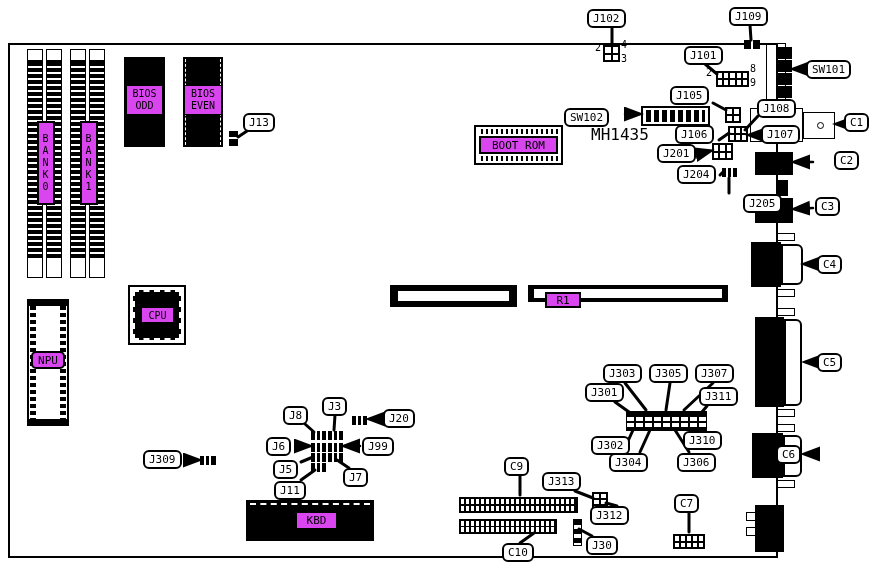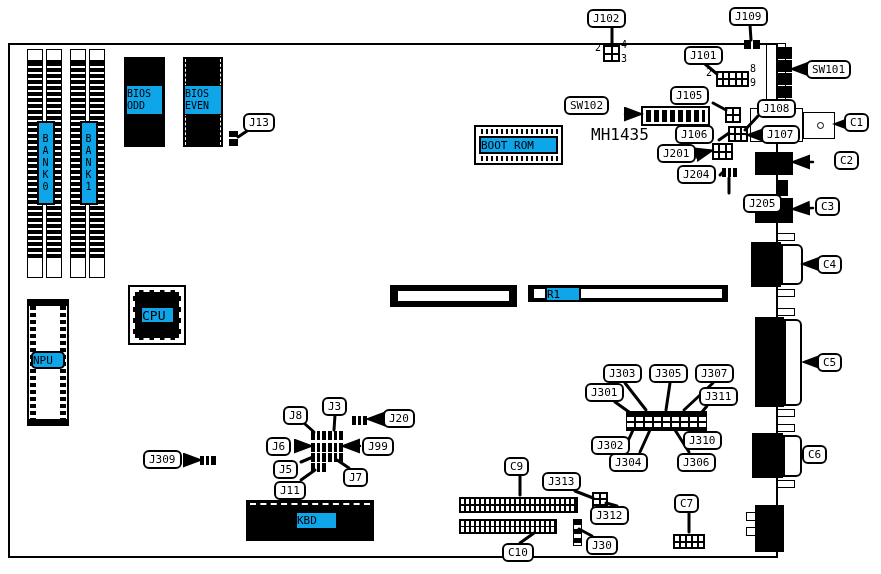--- a/index.html
+++ b/index.html
@@ -4,22 +4,22 @@
 <style>
   html,body{margin:0;padding:0;background:#fff}
   #stage{position:relative;width:881px;height:574px;background:#fff;color:#000;
          font-family:"DejaVu Sans Mono",monospace;overflow:hidden}
   .abs{position:absolute;box-sizing:border-box}
   .blk{position:absolute;background:#000;box-sizing:border-box}
   .wb{position:absolute;background:#fff;border:1px solid #000;box-sizing:border-box}
   .co{position:absolute;background:#fff;border:2px solid #000;border-radius:6px;
       padding:0 4px;font-size:11px;line-height:15px;text-align:center;z-index:6;white-space:nowrap}
   .pn{position:absolute;font-size:10px;line-height:10px;z-index:5}
-  .lbl{position:absolute;background:#0ea5e9;border:2px solid #000;box-sizing:border-box;
-       font-size:11px;line-height:13px;z-index:3;
+  .lbl{position:absolute;background:#d946ef;border:2px solid #000;box-sizing:border-box;
+       font-size:11px;line-height:13px;text-align:center;z-index:3;
        display:flex;flex-direction:column;justify-content:center}
   .cg{position:absolute;display:grid;background:#000;gap:2px;padding:2px;box-sizing:border-box;z-index:2}
   .cg i{background:#fff;min-width:2px;min-height:2px}
   .jv{position:absolute;width:7px;height:18px;border:1px solid #000;z-index:2;
       background:linear-gradient(180deg,#000 0 5px,#fff 5px 9px,#000 9px 11px,#fff 11px 15px,#000 15px 18px)}
   .j3{position:absolute;width:15px;height:9px;z-index:2;
       background:linear-gradient(90deg,#000 0 4px,#fff 4px 6px,#000 6px 9px,#fff 9px 11px,#000 11px 15px)}
   .simm{position:absolute;width:16px;border:1px solid #000;box-sizing:border-box;
         background:repeating-linear-gradient(180deg,#000 0 4px,#fff 4px 6px)}
   .pinrow{position:absolute;background-image:repeating-linear-gradient(90deg,#fff 0 3px,#000 3px 5px);z-index:2}
@@ -72,39 +72,39 @@
   <div class="abs" style="left:474px;top:125px;width:89px;height:40px;border:2px solid #000"></div>
   <div class="pinrow" style="left:478px;top:129px;width:81px;height:5px"></div>
   <div class="pinrow" style="left:478px;top:156px;width:81px;height:5px"></div>
   <div class="lbl" style="left:479px;top:136px;width:79px;height:18px">
     <span>BOOT ROM</span>
   </div>
 
   <div class="abs" style="left:128px;top:285px;width:58px;height:60px;border:2px solid #000">
     <div class="abs" style="left:3px;top:3px;right:3px;bottom:3px;background:#000;border:2px dashed #fff"></div>
   </div>
-  <div class="lbl" style="left:141px;top:307px;width:33px;height:16px;border-width:1px;font-size:13px">
+  <div class="lbl" style="left:141px;top:307px;width:33px;height:16px;border-width:1px;font-size:10px">
     <span>CPU</span>
   </div>
 
   <div class="abs" style="left:27px;top:299px;width:42px;height:127px;border:2px solid #000">
     <div class="blk" style="left:0;top:0;width:100%;height:5px"></div>
     <div class="blk" style="left:0;bottom:0;width:100%;height:5px"></div>
     <div class="pincol" style="left:1px;top:5px;width:6px;height:113px"></div>
     <div class="pincol" style="right:1px;top:5px;width:6px;height:113px"></div>
   </div>
   <div class="lbl" style="left:31px;top:351px;width:34px;height:18px;border-radius:5px">
     <span>NPU</span>
   </div>
 
   <div class="blk" style="left:390px;top:285px;width:127px;height:22px"></div>
   <div class="abs" style="left:398px;top:291px;width:111px;height:10px;background:#fff;z-index:2"></div>
   <div class="blk" style="left:528px;top:285px;width:200px;height:17px"></div>
   <div class="abs" style="left:534px;top:289px;width:188px;height:9px;background:#fff;z-index:2"></div>
-  <div class="lbl" style="left:545px;top:286px;width:36px;height:16px;z-index:3">
+  <div class="lbl" style="left:545px;top:292px;width:36px;height:16px;z-index:3">
     <span>R1</span>
   </div>
 
   <div class="cg" style="left:603px;top:45px;width:17px;height:17px;grid-template-columns:repeat(2,1fr)">
     <i></i>
       <i></i>
     <i></i>
       <i></i>
   </div>
   <div class="abs" style="left:744px;top:40px;width:16px;height:9px;background:linear-gradient(90deg,#000 0 7px,#fff 7px 9px,#000 9px 16px);z-index:2"></div>
@@ -293,35 +293,35 @@
   <div class="pn" style="left:621px;top:40px">4</div>
   <div class="pn" style="left:621px;top:54px">3</div>
   <div class="pn" style="left:706px;top:68px">2</div>
   <div class="pn" style="left:750px;top:64px">8</div>
   <div class="pn" style="left:750px;top:78px">9</div>
 
   <div class="co" style="left:587px;top:9px">J102</div>
   <div class="co" style="left:729px;top:7px">J109</div>
   <div class="co" style="left:684px;top:46px">J101</div>
   <div class="co" style="left:806px;top:60px">SW101</div>
-  <div class="co" style="left:564px;top:96px">SW102</div>
+  <div class="co" style="left:564px;top:108px">SW102</div>
   <div class="co" style="left:670px;top:86px">J105</div>
   <div class="co" style="left:757px;top:99px">J108</div>
   <div class="co" style="left:675px;top:125px">J106</div>
   <div class="co" style="left:761px;top:125px">J107</div>
   <div class="co" style="left:657px;top:144px">J201</div>
   <div class="co" style="left:677px;top:165px">J204</div>
   <div class="co" style="left:743px;top:194px">J205</div>
   <div class="co" style="left:243px;top:113px">J13</div>
   <div class="co" style="left:844px;top:113px">C1</div>
   <div class="co" style="left:834px;top:151px">C2</div>
   <div class="co" style="left:815px;top:197px">C3</div>
   <div class="co" style="left:817px;top:255px">C4</div>
   <div class="co" style="left:817px;top:353px">C5</div>
-  <div class="co" style="left:802px;top:445px">C6</div>
+  <div class="co" style="left:776px;top:445px">C6</div>
   <div class="co" style="left:143px;top:450px">J309</div>
   <div class="co" style="left:283px;top:406px">J8</div>
   <div class="co" style="left:322px;top:397px">J3</div>
   <div class="co" style="left:383px;top:409px">J20</div>
   <div class="co" style="left:266px;top:437px">J6</div>
   <div class="co" style="left:362px;top:437px">J99</div>
   <div class="co" style="left:273px;top:460px">J5</div>
   <div class="co" style="left:343px;top:468px">J7</div>
   <div class="co" style="left:274px;top:481px">J11</div>
   <div class="co" style="left:585px;top:383px">J301</div>

